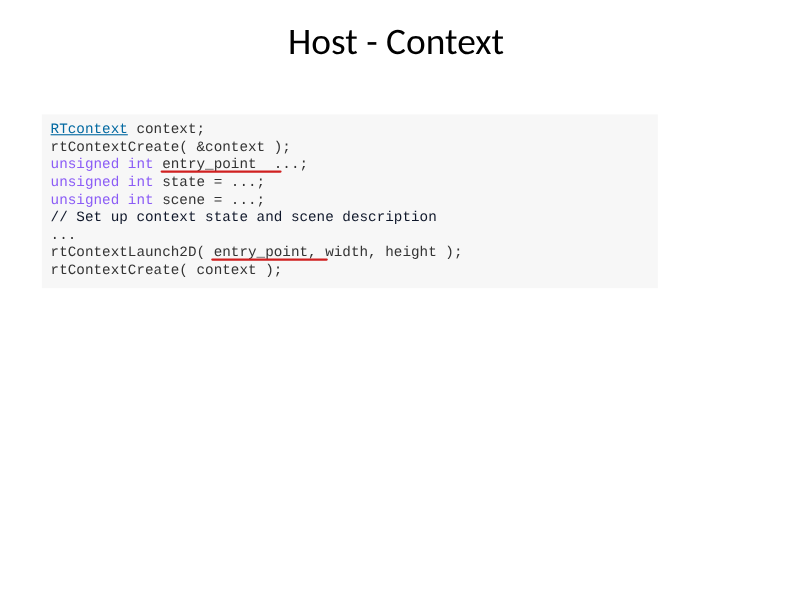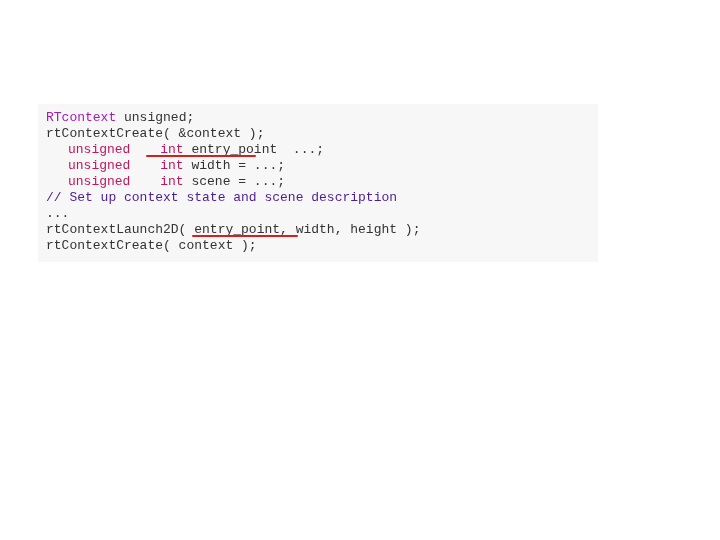--- a/index.html
+++ b/index.html
@@ -35,43 +35,46 @@
     width: 560px;
     background: #f7f7f7;
     padding: 6px 8px 8px 8px;
     font-family: "Courier New", monospace;
     font-size: 13px;
     line-height: 16px;
     color: #333;
     white-space: pre;
     box-sizing: border-box;
   }
-  .kw   { color: #be185d; margin-left: 22px; }
-  .type { color: #a21caf; }
-  .cmt  { color: #4c1d95; }
+  .kw   { color: #8b5cf6; }
+  .type { color: #0369a1; text-decoration: underline; }
+  .cmt  { color: #0f172a; }
   .dots { color: #333; }
 
   
   .ul {
     position: absolute;
     height: 2px;
     background: #d02020;
     border-radius: 1px;
   }
 </style>
 </head>
 <body>
 
 <div class="slide">
 
+  <div class="title">
+    <span>Host - Context</span>
+  </div>
 
-  <div class="code-block"><span class="type">RTcontext</span><span> unsigned;</span>
+  <div class="code-block"><span class="type">RTcontext</span><span> context;</span>
 <span>rtContextCreate( &amp;context );</span>
 <span class="kw">unsigned</span><span> </span><span class="kw">int</span><span> entry_point  ...;</span>
-<span class="kw">unsigned</span><span> </span><span class="kw">int</span><span> width = ...;</span>
+<span class="kw">unsigned</span><span> </span><span class="kw">int</span><span> state = ...;</span>
 <span class="kw">unsigned</span><span> </span><span class="kw">int</span><span> scene = ...;</span>
 <span class="cmt">// Set up context state and scene description</span>
 <span class="dots">...</span>
 <span>rtContextLaunch2D( entry_point, width, height );</span>
 <span>rtContextCreate( context );</span></div>
 
   <div class="ul" style="left:146px; top:155px; width:110px;"></div>
   <div class="ul" style="left:192px; top:235px; width:106px;"></div>
 
 </div>

